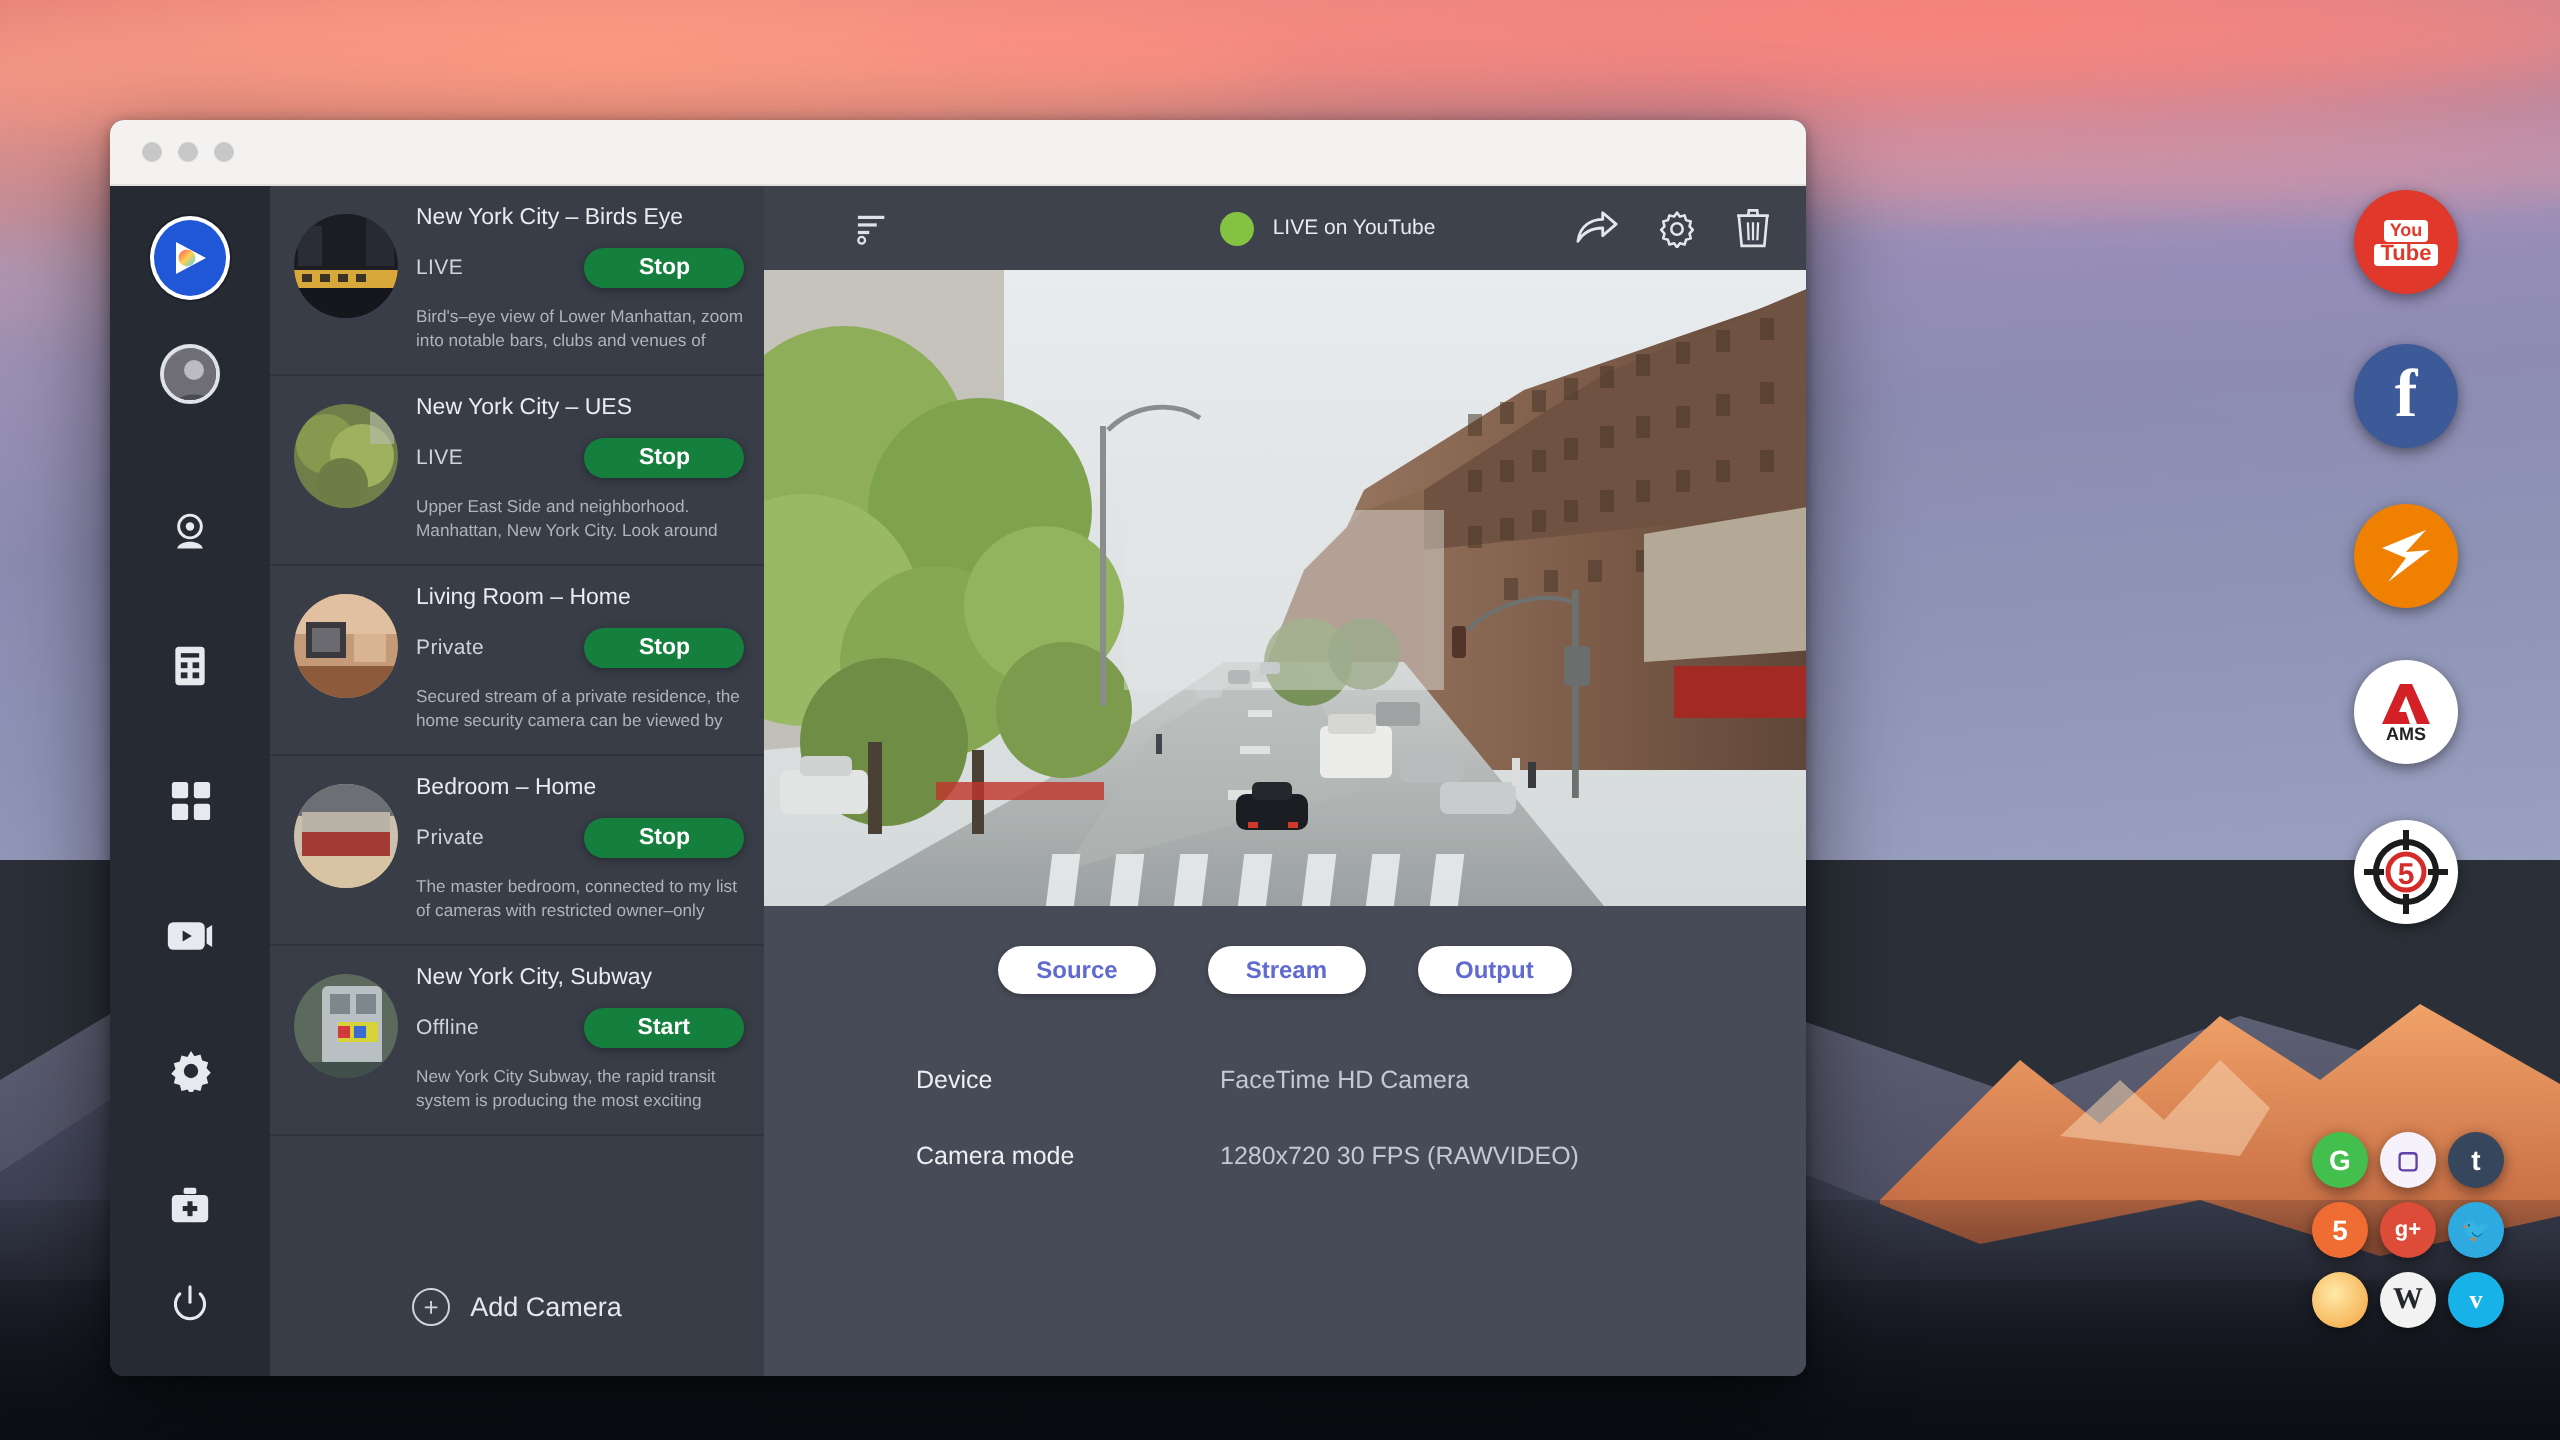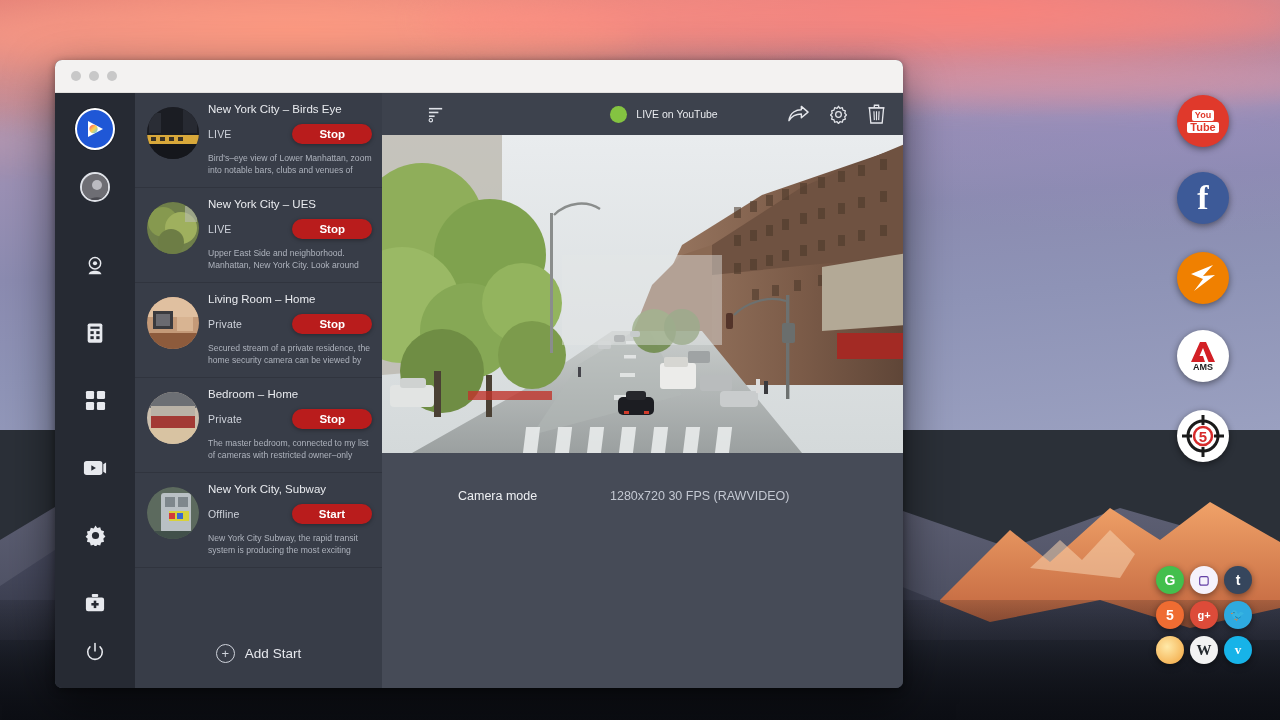--- a/index.html
+++ b/index.html
@@ -101,21 +101,21 @@
   .card-title {
     color: #e9ebef; font-size: 11.5px; margin-bottom: 9px;
     white-space: nowrap; overflow: hidden; text-overflow: ellipsis;
   }
   .card-row { display: flex; align-items: center; justify-content: space-between; margin-bottom: 9px; }
   .card-state { color: #cfd3db; font-size: 10.5px; letter-spacing: .2px; }
   .state-btn {
     border: none; border-radius: 12px; color: #fff;
     font-size: 11.5px; font-weight: bold; padding: 4px 27px;
     font-family: "Liberation Sans", sans-serif; cursor: pointer;
-    background: #b91c1c; box-shadow: 0 1px 4px rgba(0,0,0,.35);
+    background: #15803d; box-shadow: 0 1px 4px rgba(0,0,0,.35);
   }
   .card-desc {
     color: #aeb3bd; font-size: 8.6px; line-height: 1.38;
     max-height: 24px; overflow: hidden;
   }
   .add-camera {
     height: 70px; display: flex; align-items: center; justify-content: center;
     gap: 10px; color: #e6e8ed; cursor: pointer;
   }
   .plus-circle {
@@ -470,21 +470,21 @@
               <span class="card-state" data-name="camera-state">Offline</span>
               <button class="state-btn" data-name="camera-action-button">Start</button>
             </div>
             <div class="card-desc" data-name="camera-description">New York City Subway, the rapid transit system is producing the most exciting livestreams, we ...</div>
           </div>
         </div>
       </div>
 
       <div class="add-camera" data-name="add-camera-button">
         <span class="plus-circle" data-name="plus-icon">+</span>
-        <span class="add-label" data-name="add-camera-label">Add Start</span>
+        <span class="add-label" data-name="add-camera-label">Add Camera</span>
       </div>
     </div>
 
     <div id="main" data-name="main-panel">
 
       <div id="toolbar" data-name="main-toolbar">
         <div class="tb-left" data-name="toolbar-left">
           <span class="tb-ico" data-name="layout-lines-icon">
             <svg width="17" height="17" viewBox="0 0 18 18">
               <rect x="1" y="2" width="14" height="1.7" fill="#dfe2e8"></rect>
@@ -652,22 +652,31 @@
           <rect x="86" y="256" width="84" height="9" fill="#c0352c" opacity=".8"></rect>
 
           <rect x="374" y="244" width="4" height="14" fill="#dcdcdc"></rect>
           <rect x="382" y="246" width="4" height="13" fill="#3a3a3e"></rect>
           <rect x="196" y="232" width="3" height="10" fill="#44444a"></rect>
 
           <rect x="180" y="120" width="160" height="90" fill="#e4e7e6" opacity=".45"></rect>
         </svg>
       </div>
 
+      <div class="tabs" data-name="detail-tabs">
+        <button class="tab" data-name="tab-source">Source</button>
+        <button class="tab" data-name="tab-stream">Stream</button>
+        <button class="tab" data-name="tab-output">Output</button>
+      </div>
 
       <div id="details" data-name="source-details">
+        <div class="drow" data-name="detail-row">
+          <span class="dlabel" data-name="detail-label">Device</span>
+          <span class="dvalue" data-name="detail-value">FaceTime HD Camera</span>
+        </div>
         <div class="drow" data-name="detail-row">
           <span class="dlabel" data-name="detail-label">Camera mode</span>
           <span class="dvalue" data-name="detail-value">1280x720 30 FPS (RAWVIDEO)</span>
         </div>
       </div>
     </div>
   </div>
 
 </div>
 

